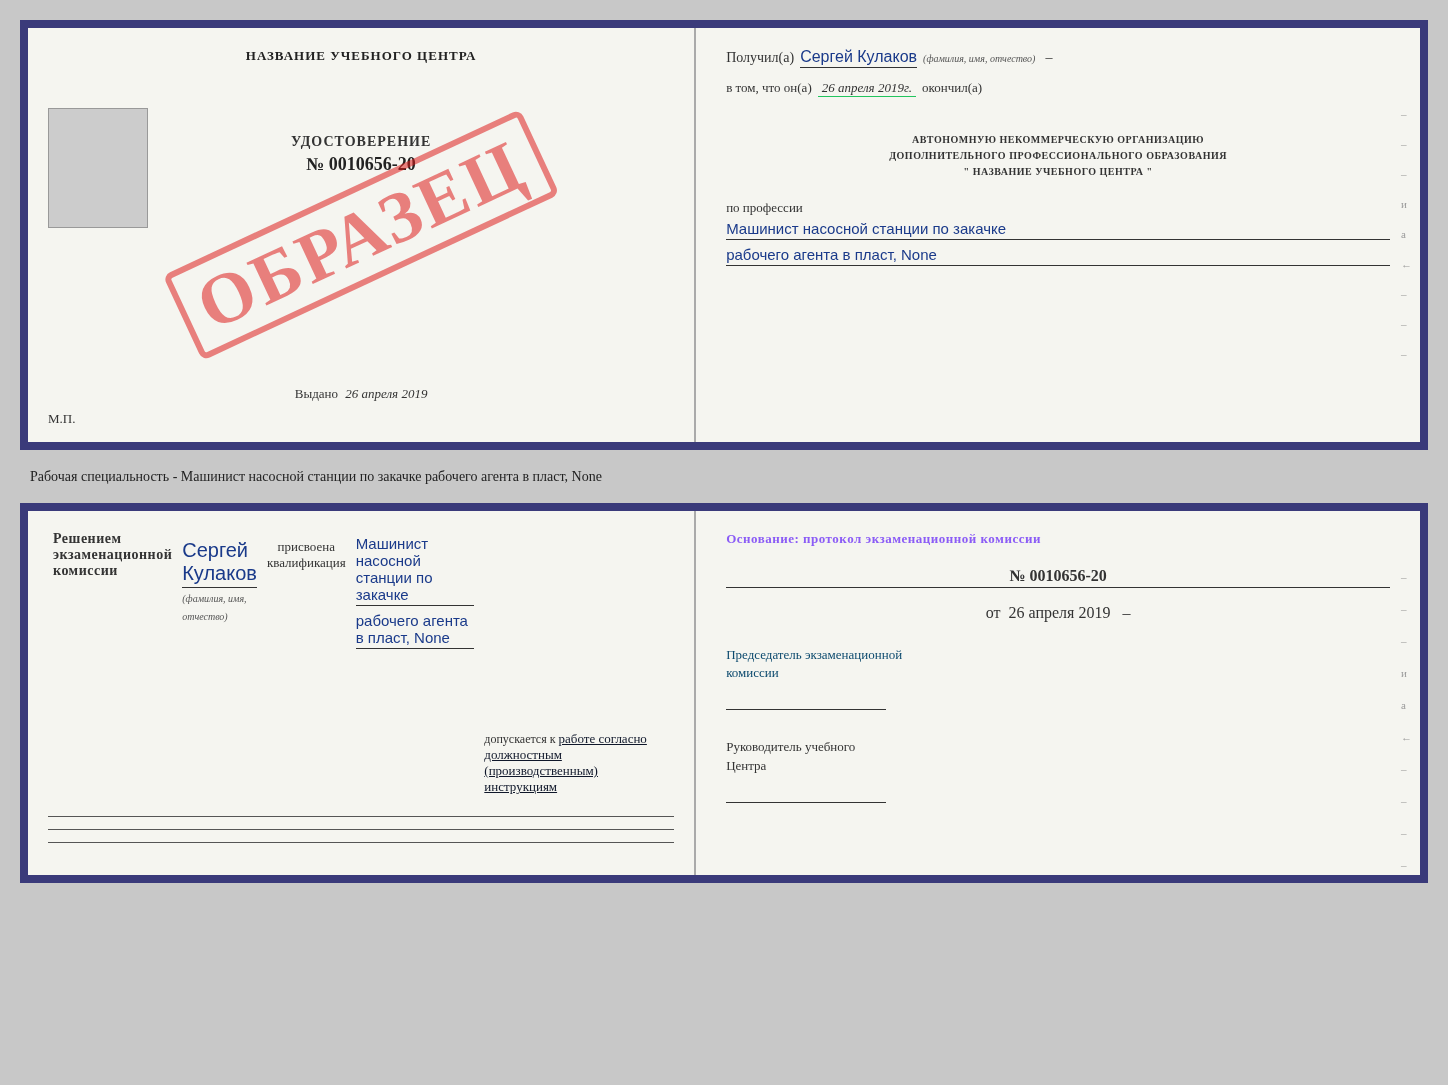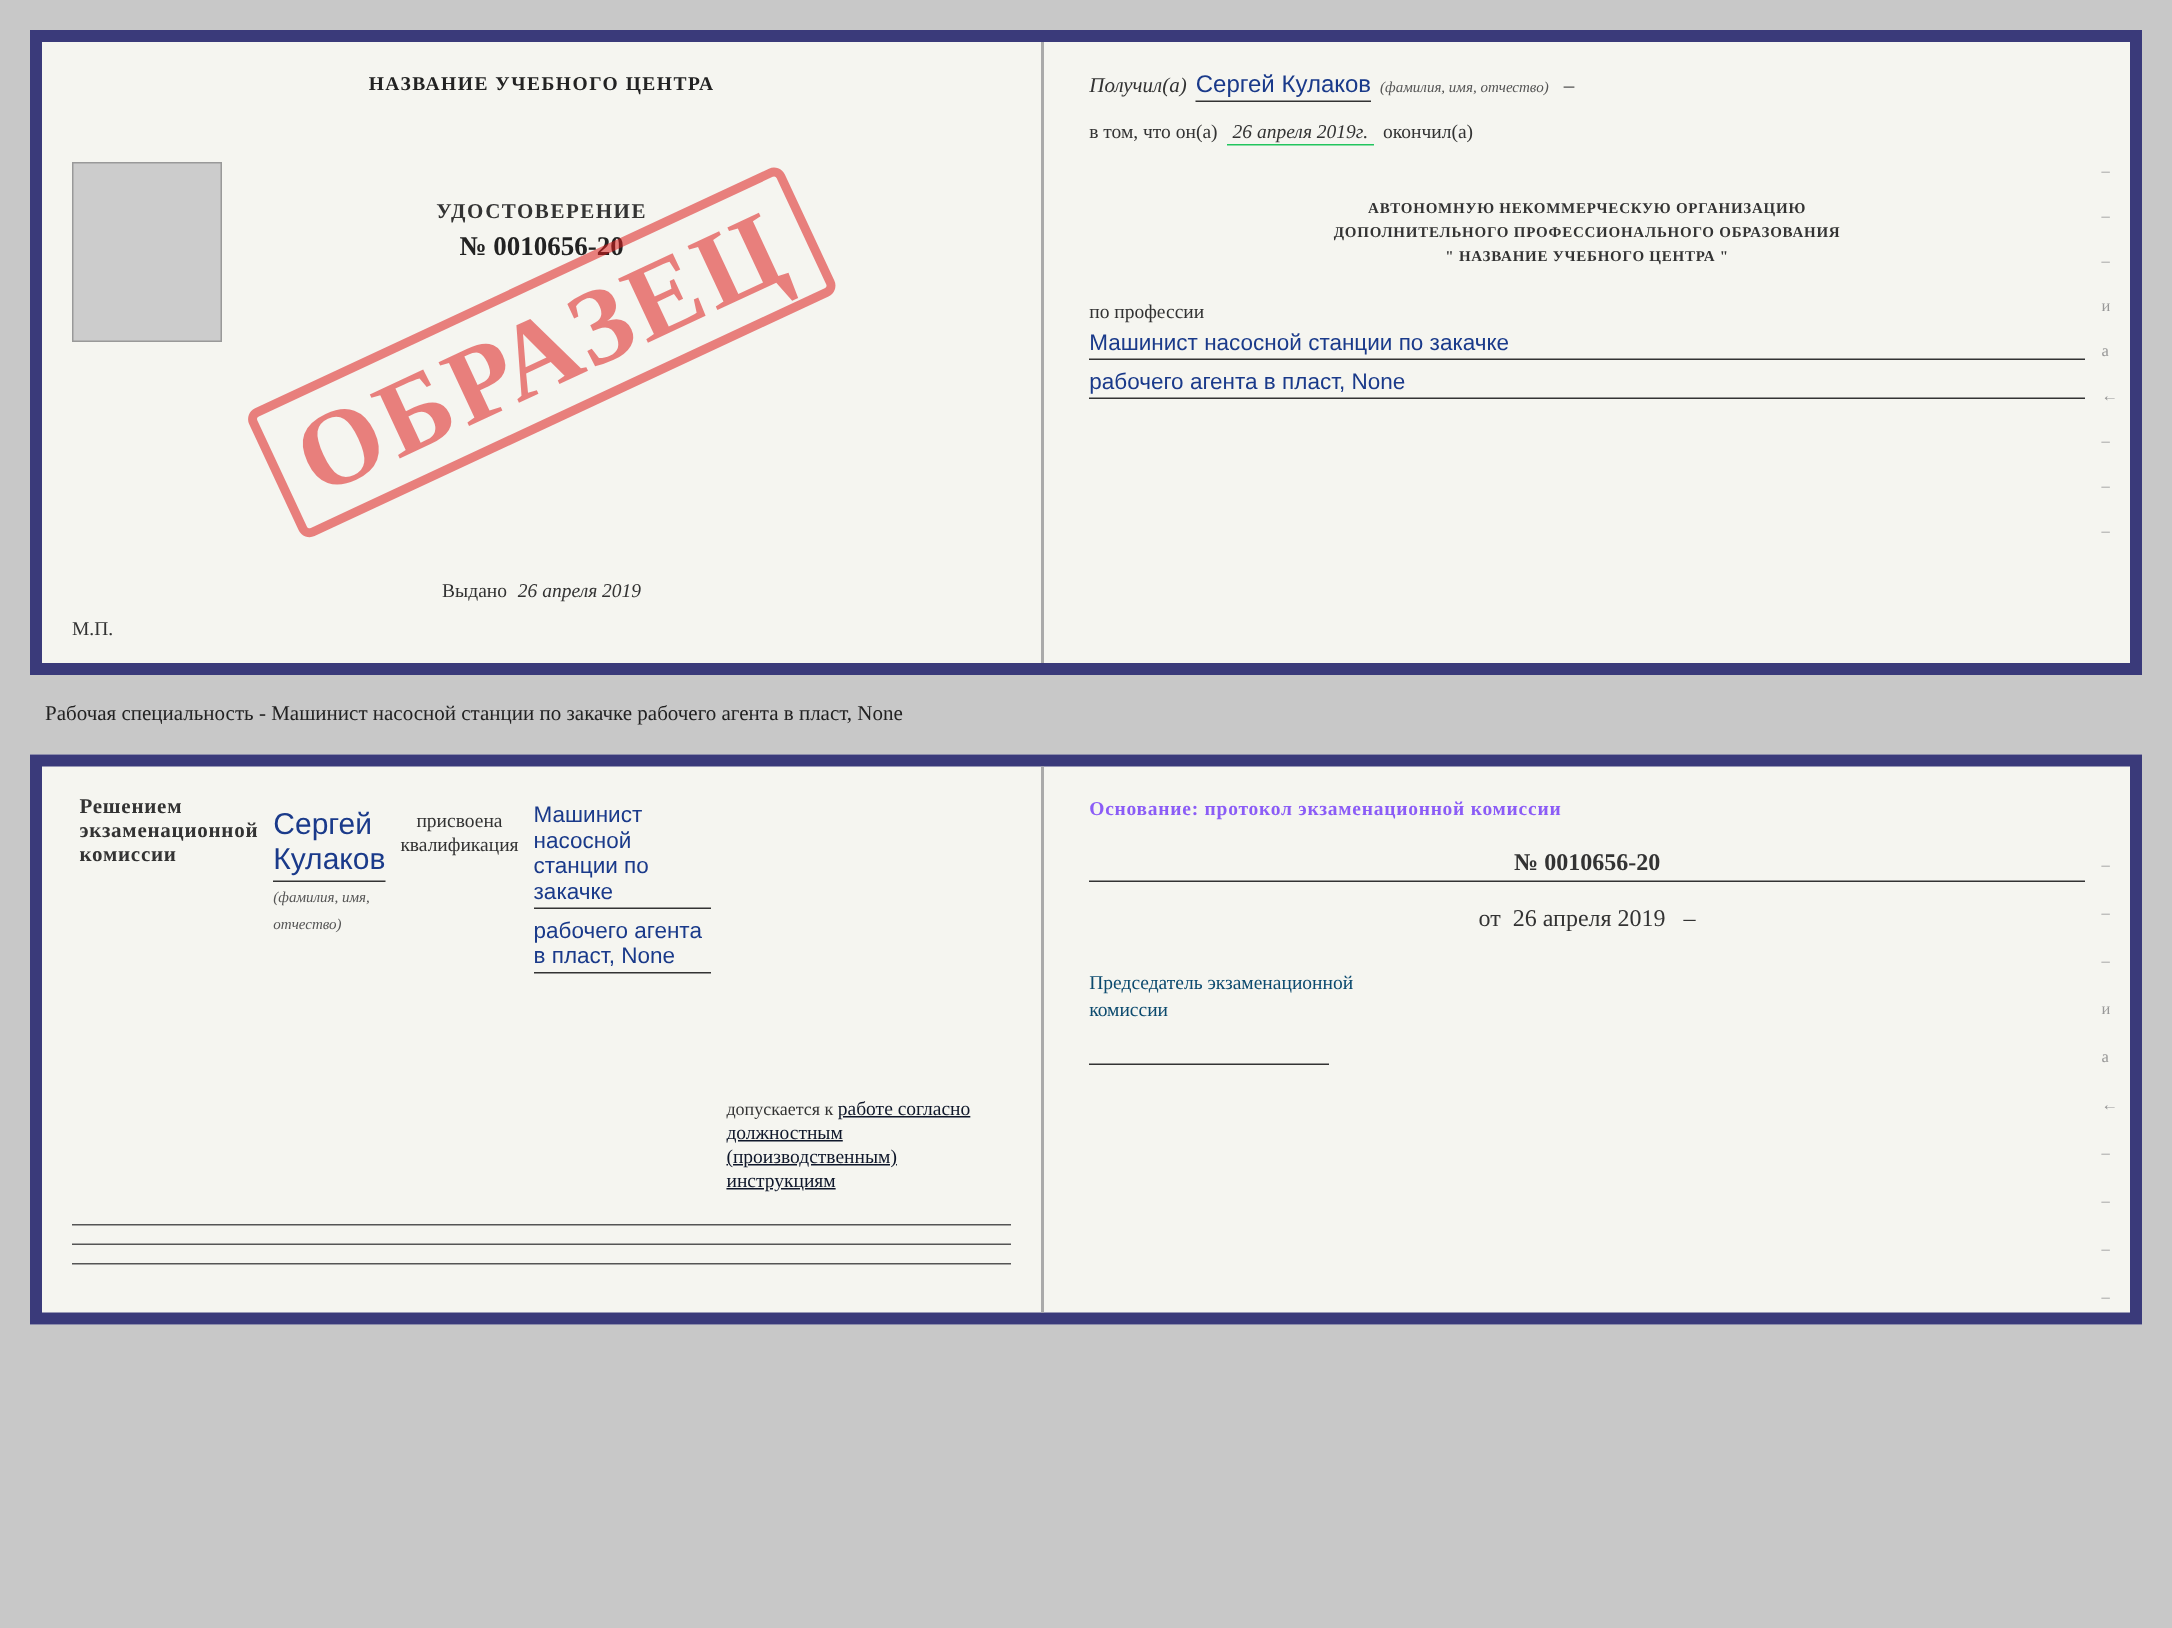--- a/index.html
+++ b/index.html
@@ -388,21 +388,21 @@
       <div class="vydano-line">
         <span>Выдано</span>
         <span style="font-style:italic; margin-left:4px;">26 апреля 2019</span>
       </div>
 
       <div class="mp-line">М.П.</div>
     </div>
 
     <div class="doc-right">
       <div class="poluchil-row">
-        <span style="font-size:14px;font-style:italic;">Получил(а)</span>
+        <span style="font-size:14px;">Получил(а)</span>
         <span class="handwritten">Сергей Кулаков</span>
         <span class="small-hint">(фамилия, имя, отчество)</span>
         <span style="font-size:14px; margin-left:4px;">–</span>
       </div>
 
       <div class="vtom-row">
         <span style="font-size:13px;">в том, что он(а)</span>
         <span class="date-written">26 апреля 2019г.</span>
         <span style="font-size:13px;">окончил(а)</span>
       </div>
@@ -478,20 +478,25 @@
         <span>26 апреля 2019</span>
         <span style="margin-left:8px;">–</span>
       </div>
 
       <div class="predsedatel-block">
         <div class="predsedatel-title" style="white-space:pre-line;">Председатель экзаменационной
 комиссии</div>
         <div class="signature-line"></div>
       </div>
 
+      <div class="rukovoditel-block">
+        <div class="rukovoditel-title" style="white-space:pre-line;">Руководитель учебного
+Центра</div>
+        <div class="signature-line"></div>
+      </div>
 
       <div class="bottom-right-side-lines">
         <span>–</span>
         <span>–</span>
         <span>–</span>
         <span>и</span>
         <span>а</span>
         <span>←</span>
         <span>–</span>
         <span>–</span>

